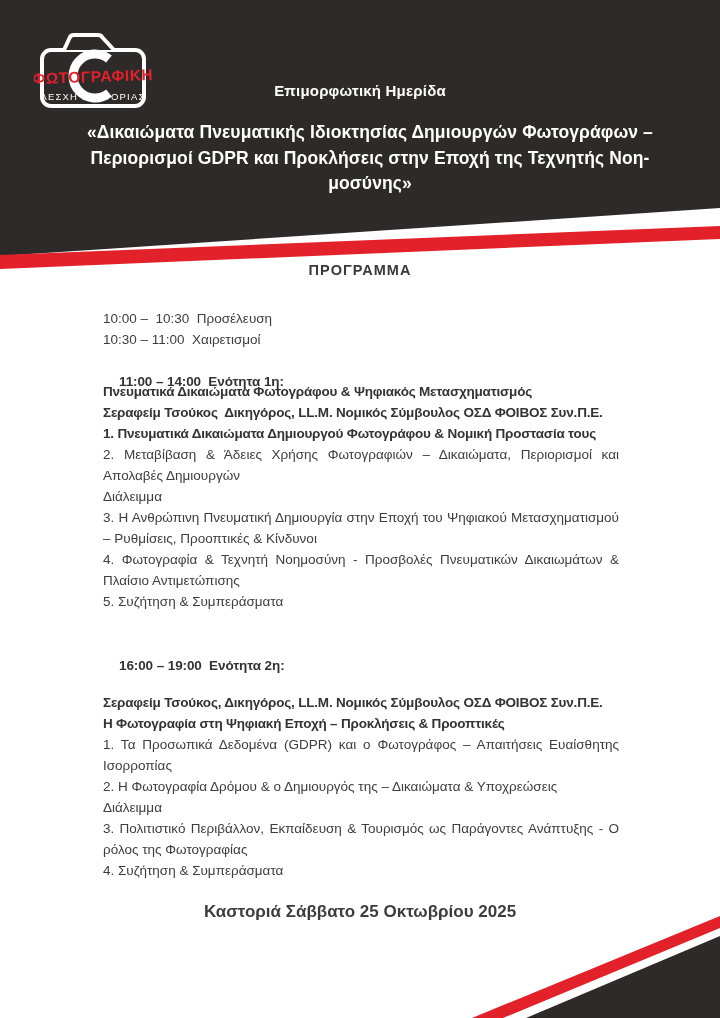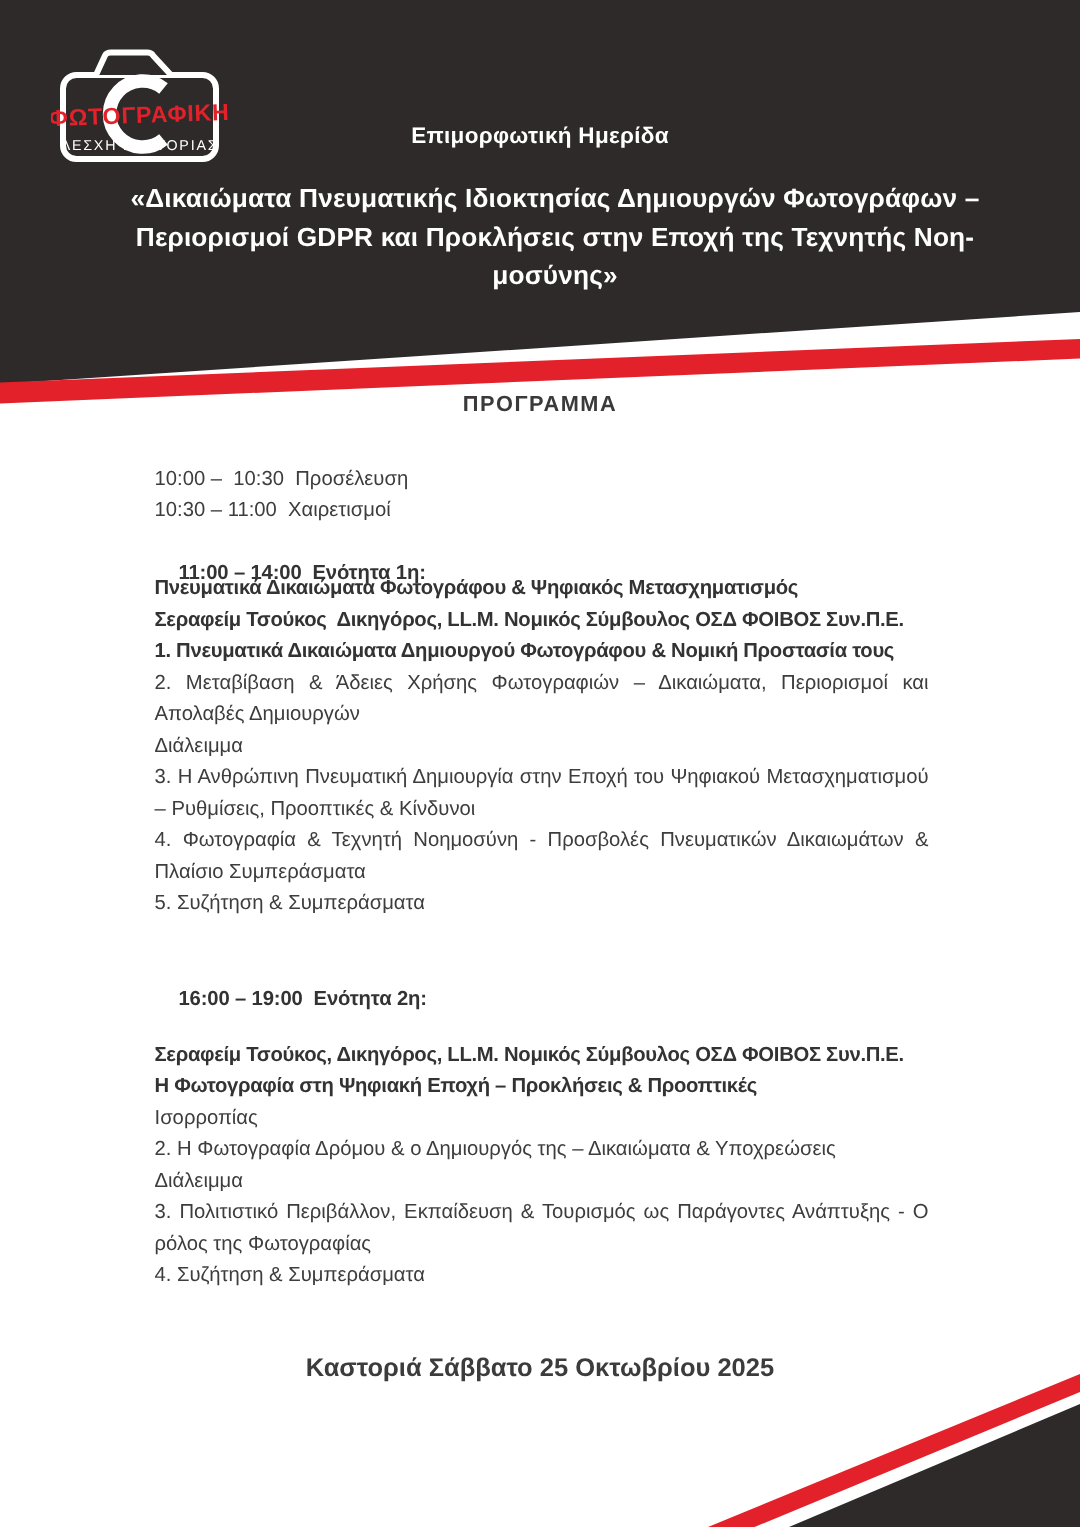--- a/index.html
+++ b/index.html
@@ -90,29 +90,30 @@
   <div class="layer col s1-lines">
     <div class="line b">Πνευματικά Δικαιώματα Φωτογράφου &amp; Ψηφιακός Μετασχηματισμός</div>
     <div class="line b">Σεραφείμ Τσούκος  Δικηγόρος, LL.M. Νομικός Σύμβουλος ΟΣΔ ΦΟΙΒΟΣ Συν.Π.Ε.</div>
     <div class="line b">1. Πνευματικά Δικαιώματα Δημιουργού Φωτογράφου &amp; Νομική Προστασία τους</div>
     <div class="line j">2. Μεταβίβαση &amp; Άδειες Χρήσης  Φωτογραφιών – Δικαιώματα, Περιορισμοί και</div>
     <div class="line r">Απολαβές Δημιουργών</div>
     <div class="line r">Διάλειμμα</div>
     <div class="line j">3. Η Ανθρώπινη Πνευματική Δημιουργία στην Εποχή του Ψηφιακού Μετασχηματισμού</div>
     <div class="line r">– Ρυθμίσεις, Προοπτικές &amp; Κίνδυνοι</div>
     <div class="line j">4. Φωτογραφία &amp; Τεχνητή Νοημοσύνη - Προσβολές Πνευματικών Δικαιωμάτων &amp;</div>
-    <div class="line r">Πλαίσιο Συμπεράσματα</div>
+    <div class="line r">Πλαίσιο Αντιμετώπισης</div>
     <div class="line r">5. Συζήτηση &amp; Συμπεράσματα</div>
   </div>
 
   <div class="layer col s2-time time-heading">16:00 – 19:00  Ενότητα 2η:</div>
 
   <div class="layer col s2-lines">
     <div class="line b">Σεραφείμ Τσούκος, Δικηγόρος, LL.M. Νομικός Σύμβουλος ΟΣΔ ΦΟΙΒΟΣ Συν.Π.Ε.</div>
     <div class="line b">Η Φωτογραφία στη Ψηφιακή Εποχή – Προκλήσεις &amp; Προοπτικές</div>
+    <div class="line j">1. Τα Προσωπικά Δεδομένα (GDPR) και ο Φωτογράφος – Απαιτήσεις Ευαίσθητης</div>
     <div class="line r">Ισορροπίας</div>
     <div class="line r">2. Η Φωτογραφία Δρόμου &amp; ο Δημιουργός της – Δικαιώματα &amp; Υποχρεώσεις</div>
     <div class="line r">Διάλειμμα</div>
     <div class="line j">3. Πολιτιστικό Περιβάλλον, Εκπαίδευση &amp; Τουρισμός ως Παράγοντες Ανάπτυξης - Ο</div>
     <div class="line r">ρόλος της Φωτογραφίας</div>
     <div class="line r">4. Συζήτηση &amp; Συμπεράσματα</div>
   </div>
 
   <div class="layer date-line">Καστοριά Σάββατο 25 Οκτωβρίου 2025</div>
 

